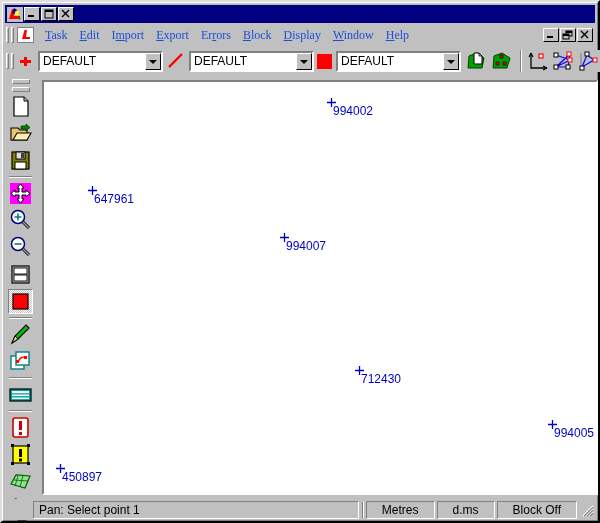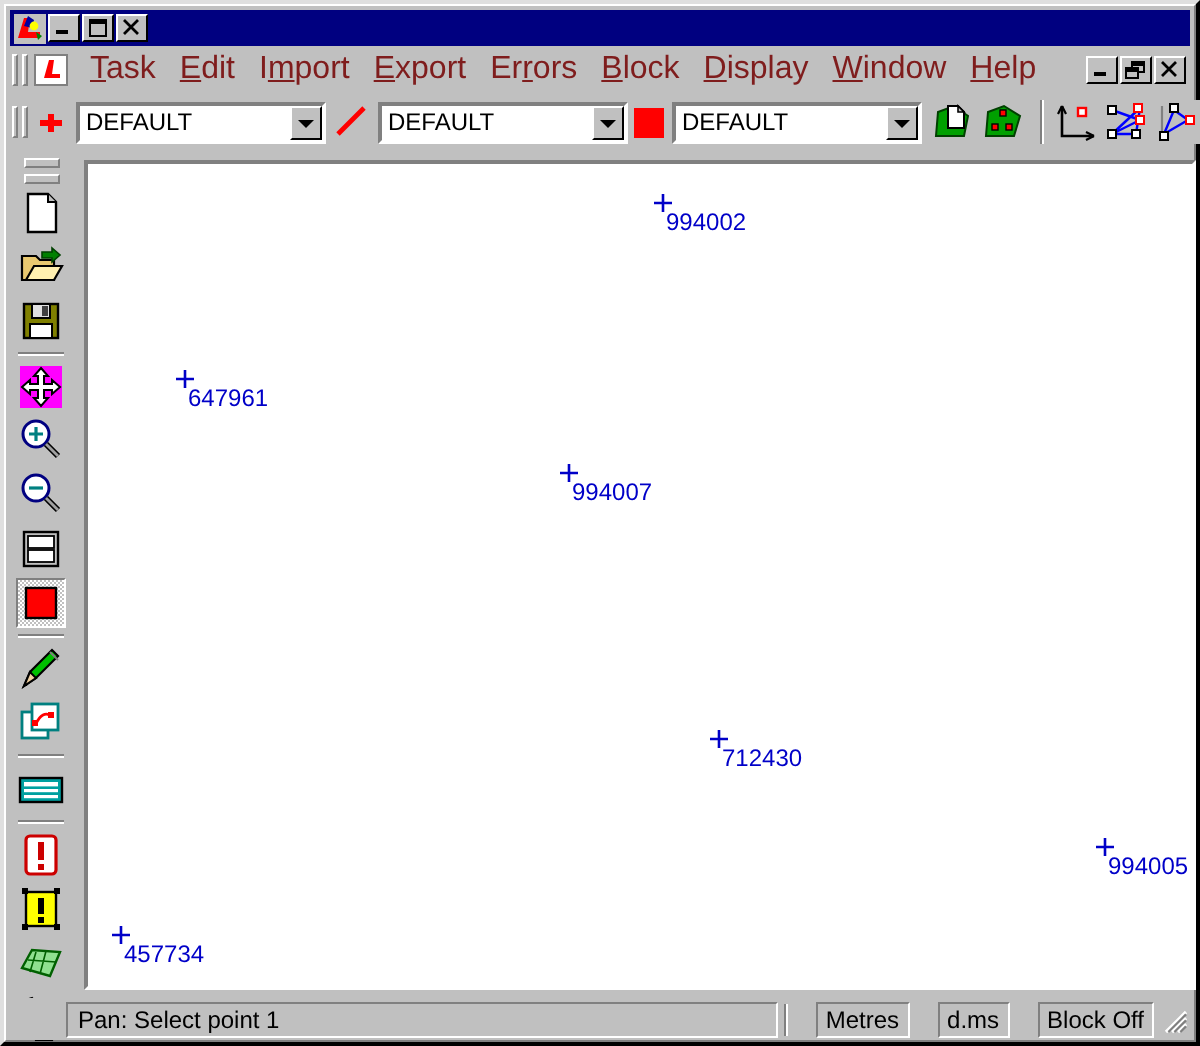--- a/index.html
+++ b/index.html
@@ -114,24 +114,25 @@
     background: #ffffff;
     border: 1px solid #808080;
     box-sizing: border-box;
     position: relative;
     margin-right: 5px;
     margin-left: 2px;
     flex: 0 0 auto;
   }
   .menu-item {
     padding: 2px 6px;
-    font-size: 16px;
-    color: #7f1d1d;
+    font-size: 12px;
+    color: #1d4ed8;
     white-space: nowrap;
     cursor: default;
+    font-family: Liberation Serif, serif;
   }
   .menu-item u { text-decoration: underline; }
   #mdi-btns { margin-left: auto; display: flex; padding-right: 2px; }
 
   
   #toolbar-row {
     position: absolute;
     left: 3px; top: 44px;
     width: 590px; height: 30px;
     background: #c0c0c0;
@@ -292,23 +293,23 @@
     box-sizing: border-box;
   }
   .status-panel {
     height: 18px;
     border: 1px solid;
     border-color: #808080 #ffffff #ffffff #808080;
     box-sizing: border-box;
     display: flex;
     align-items: center;
     justify-content: center;
-    padding: 0 4px;
+    padding: 0 15px;
     font-size: 12px;
-    margin-left: 14px;
+    margin-left: 2px;
     flex: 0 0 auto;
   }
   .status-div {
     width: 2px; height: 16px;
     border-left: 1px solid #808080;
     border-right: 1px solid #ffffff;
     box-sizing: border-box;
     margin-left: 3px;
     flex: 0 0 auto;
   }
@@ -649,21 +650,21 @@
       <div class="pt" style="left: 504px; top: 337px;">
         <span class="cross"><svg width="9" height="9" viewBox="0 0 9 9">
             <path d="M4.5 0 L4.5 9 M0 4.5 L9 4.5" stroke="#0000c8" stroke-width="1.3"></path>
           </svg></span>
         <span class="lbl">994005</span>
       </div>
       <div class="pt" style="left: 12px; top: 381px;">
         <span class="cross"><svg width="9" height="9" viewBox="0 0 9 9">
             <path d="M4.5 0 L4.5 9 M0 4.5 L9 4.5" stroke="#0000c8" stroke-width="1.3"></path>
           </svg></span>
-        <span class="lbl">457734</span>
+        <span class="lbl">450897</span>
       </div>
     </div>
 
   <div id="status-bar">
     <div id="status-main" class="in">Pan: Select point 1</div>
     <div class="status-div"></div>
     <div class="status-panel">Metres</div>
     <div class="status-panel">d.ms</div>
     <div class="status-panel">Block Off</div>
     <div id="grip-corner">

